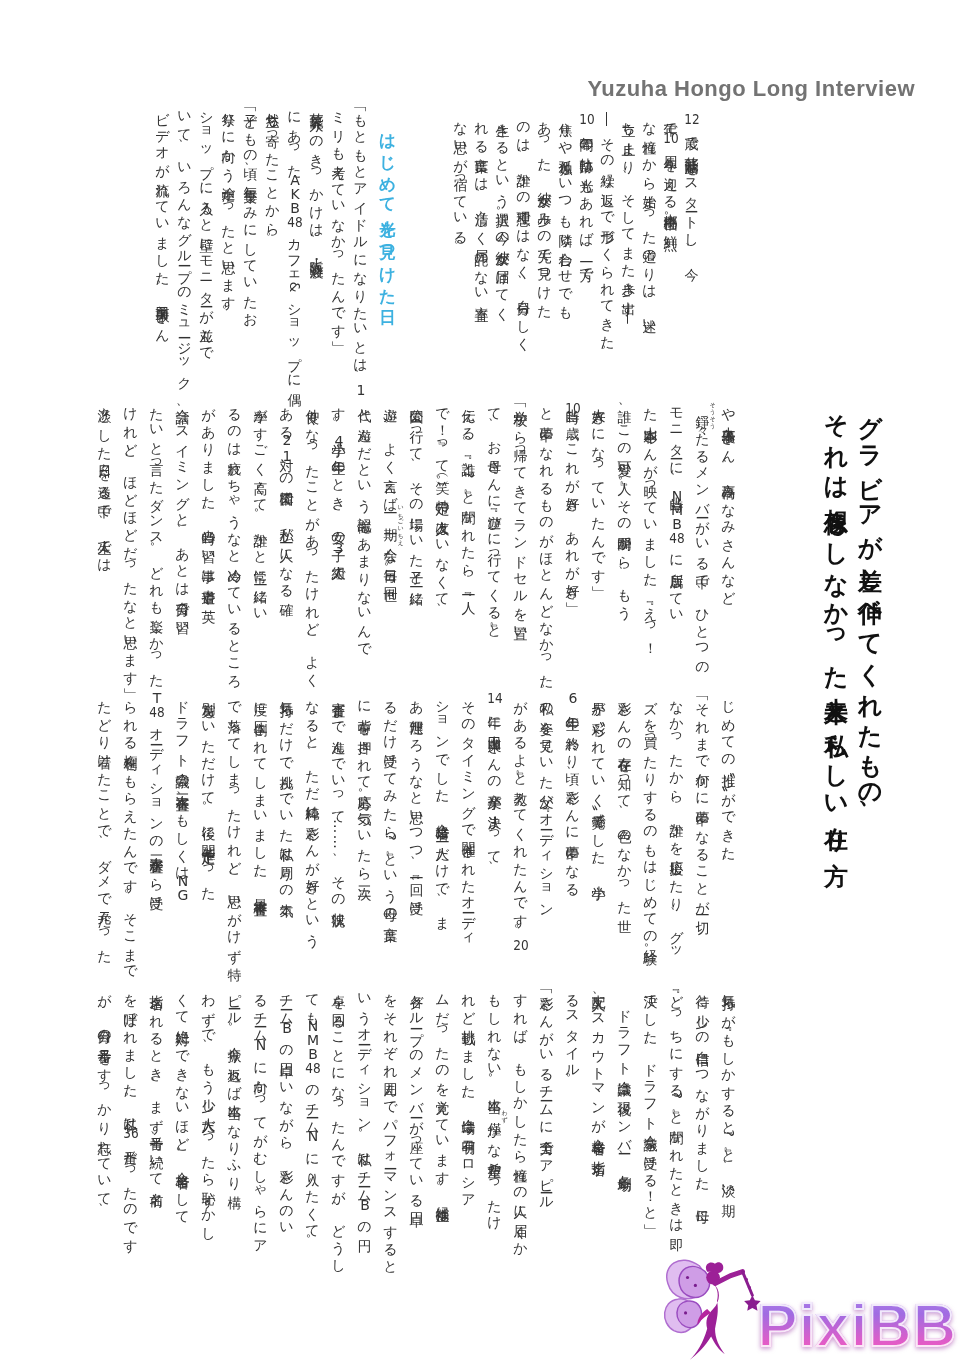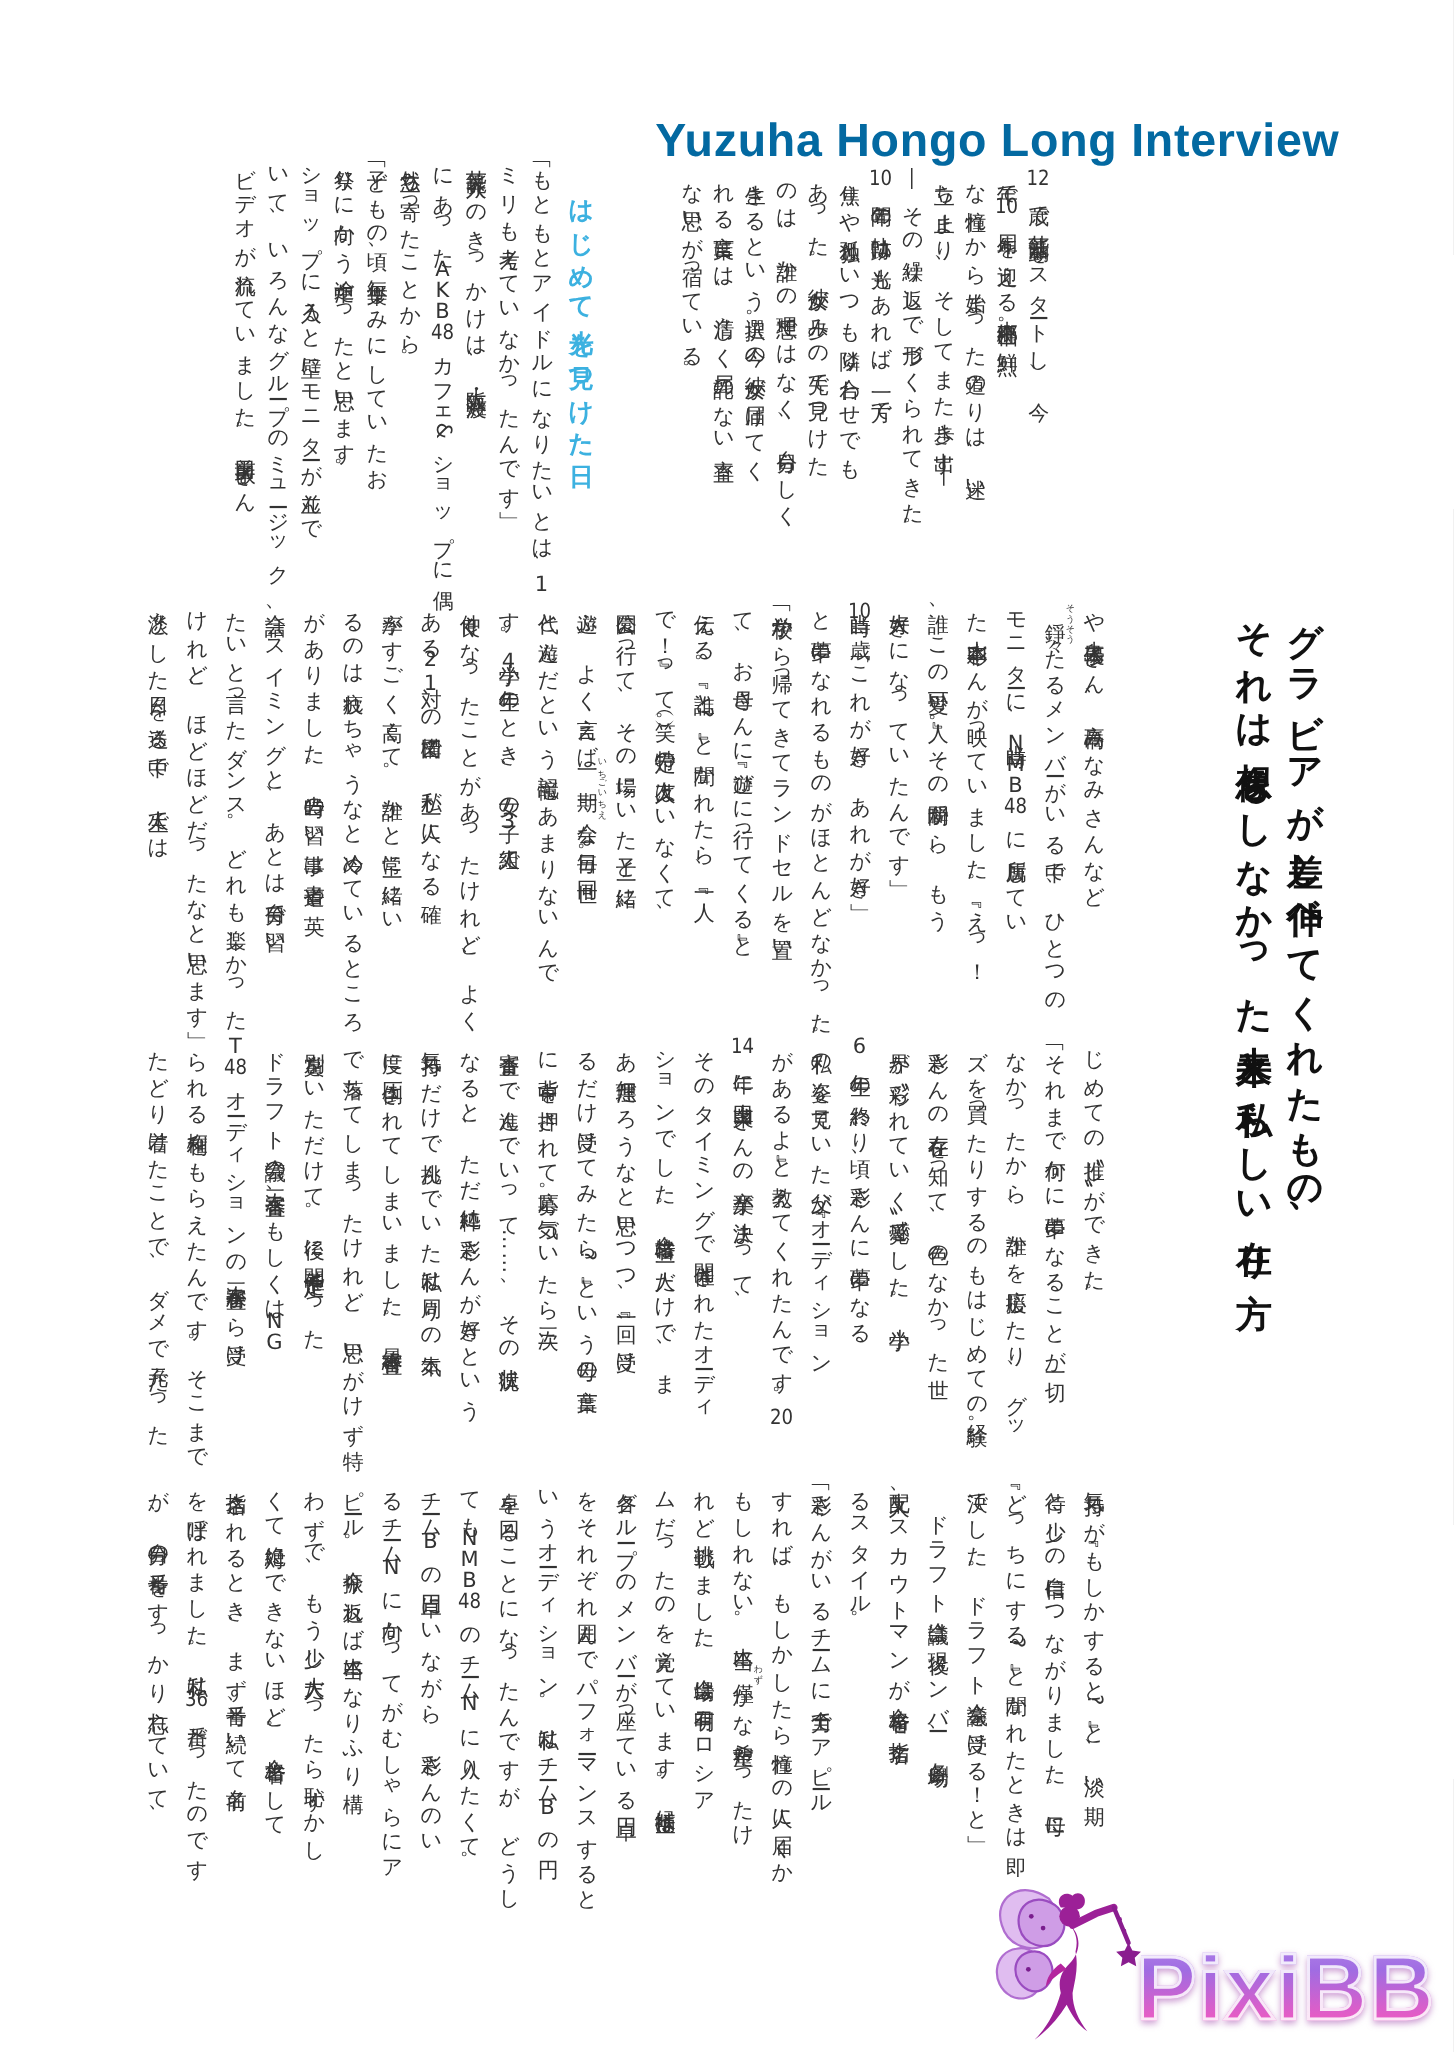--- a/index.html
+++ b/index.html
@@ -4,23 +4,23 @@
 <style>
   * { margin:0; padding:0; box-sizing:border-box; }
   html,body { background:#e8e8e8; }
   .page {
     position:relative; width:969px; height:1368px; margin:0 auto;
     background:#ffffff; overflow:hidden;
     font-family:"DejaVu Sans", sans-serif;
   }
   
   .title {
-    position:absolute; top:76px; right:76px;
+    position:absolute; top:76px; right:54px;
     font-family:"Liberation Sans", sans-serif;
-    font-size:31px; font-weight:bold; color:#0369a1; letter-spacing:0.5px;
+    font-size:22px; font-weight:bold; color:#737373; letter-spacing:0.5px;
   }
   
   .vblock {
     position:absolute;
     writing-mode:vertical-rl;
     text-orientation:mixed;
     color:#333333;
   }
   .vblock .col {
     white-space:nowrap;

